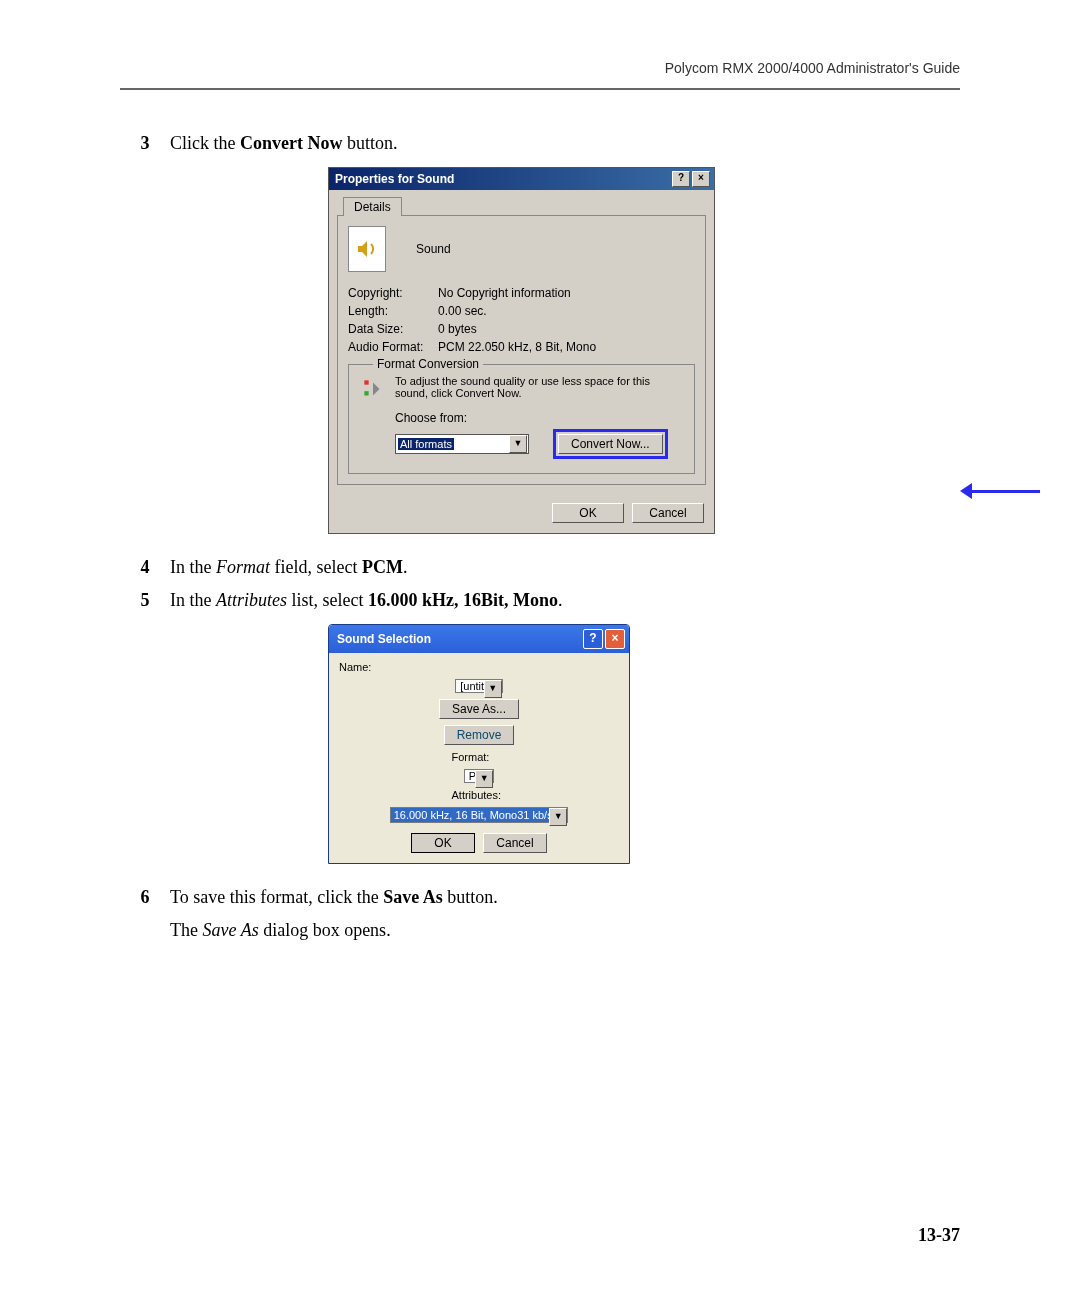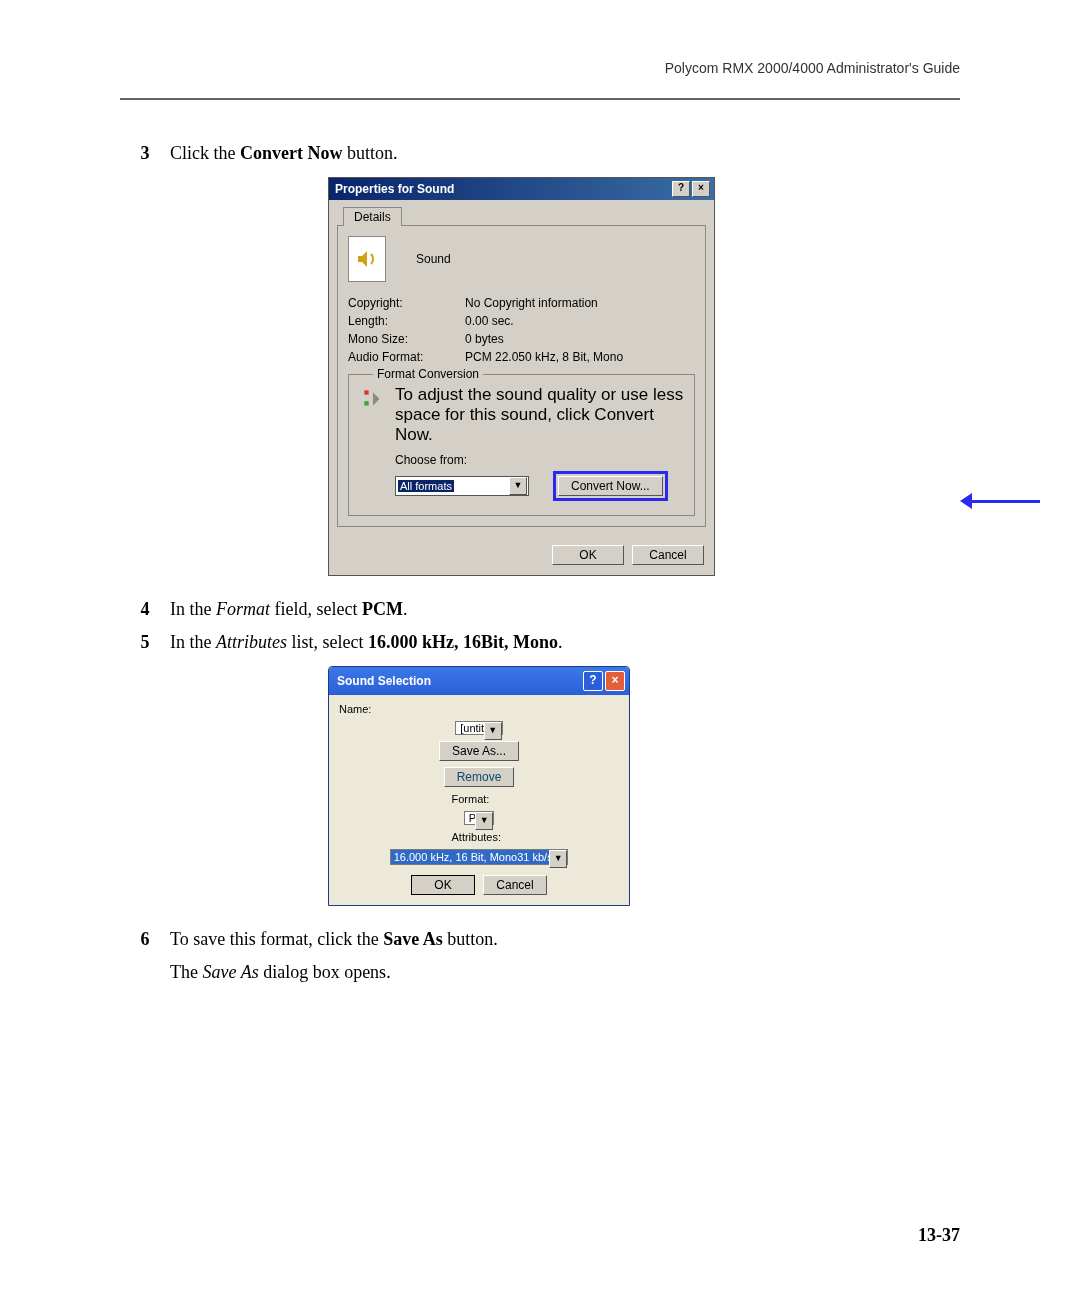--- a/index.html
+++ b/index.html
@@ -16,21 +16,21 @@
     padding: 60px 120px 40px 120px;
     position: relative;
     height: 100%;
     box-sizing: border-box;
   }
   .header-right {
     text-align: right;
     font-family: Arial, Helvetica, sans-serif;
     font-size: 14px;
     color: #333;
-    margin-bottom: 22px;
+    margin-bottom: 12px;
   }
   .header-rule {
     border: none;
     border-top: 2px solid #666;
     margin: 0 0 40px 0;
   }
   .step {
     display: flex;
     margin-bottom: 6px;
     font-size: 18px;
@@ -125,38 +125,38 @@
   }
   .icon-sound {
     width:36px;height:44px;
     border:1px solid #888;
     background:#fff;
     display:inline-flex;
     align-items:center;justify-content:center;
     vertical-align:middle;
   }
   .icon-sound svg { width:24px;height:24px; }
-  .props-row { display:flex; margin:4px 0; font-size:12px;gap:27px; }
+  .props-row { display:flex; margin:4px 0; font-size:12px; }
   .props-label { width:90px; }
   .props-value { flex:1; }
   .fieldset {
     border:1px solid #888;
     margin-top:10px;
     padding:10px 10px 14px 10px;
     position:relative;
   }
   .fieldset-legend {
     position:absolute;
     top:-8px; left:24px;
     background:#d4d0c8;
     padding:0 4px;
     font-size:12px;
   }
   .fc-row { display:flex; align-items:flex-start; gap:8px; }
-  .fc-text { font-size:17px; }
+  .fc-text { font-size:11px; }
   .fc-icon {
     width:28px;height:28px;
     display:flex;align-items:center;justify-content:center;
     flex-shrink:0;
   }
   .choose-label { font-size:12px; margin-top:8px; }
   .dropdown {
     background:#fff;
     border:1px solid #555;
     height:18px;
@@ -288,21 +288,21 @@
           </div>
           <div class="props-row">
               <div class="props-label">Copyright:</div>
               <div class="props-value">No Copyright information</div>
             </div>
           <div class="props-row">
               <div class="props-label">Length:</div>
               <div class="props-value">0.00 sec.</div>
             </div>
           <div class="props-row">
-              <div class="props-label">Mono Size:</div>
+              <div class="props-label">Data Size:</div>
               <div class="props-value">0 bytes</div>
             </div>
           <div class="props-row">
               <div class="props-label">Audio Format:</div>
               <div class="props-value">PCM 22.050 kHz, 8 Bit, Mono</div>
             </div>
 
           <div class="fieldset">
             <div class="fieldset-legend">Format Conversion</div>
             <div class="fc-row">

